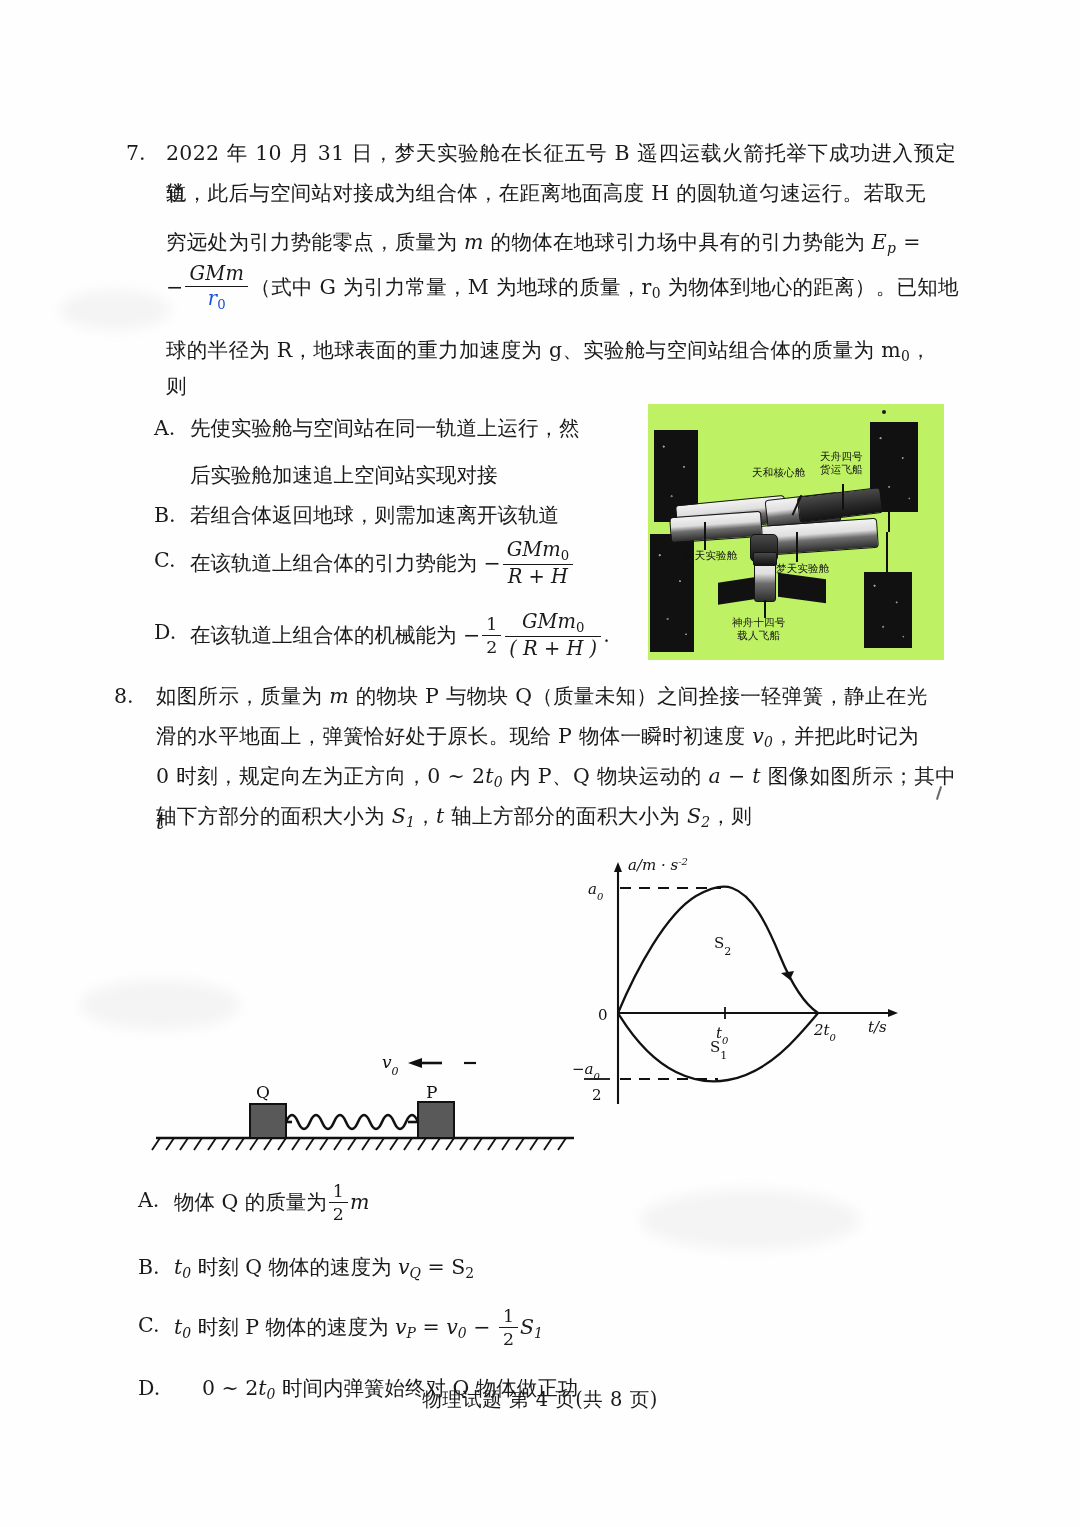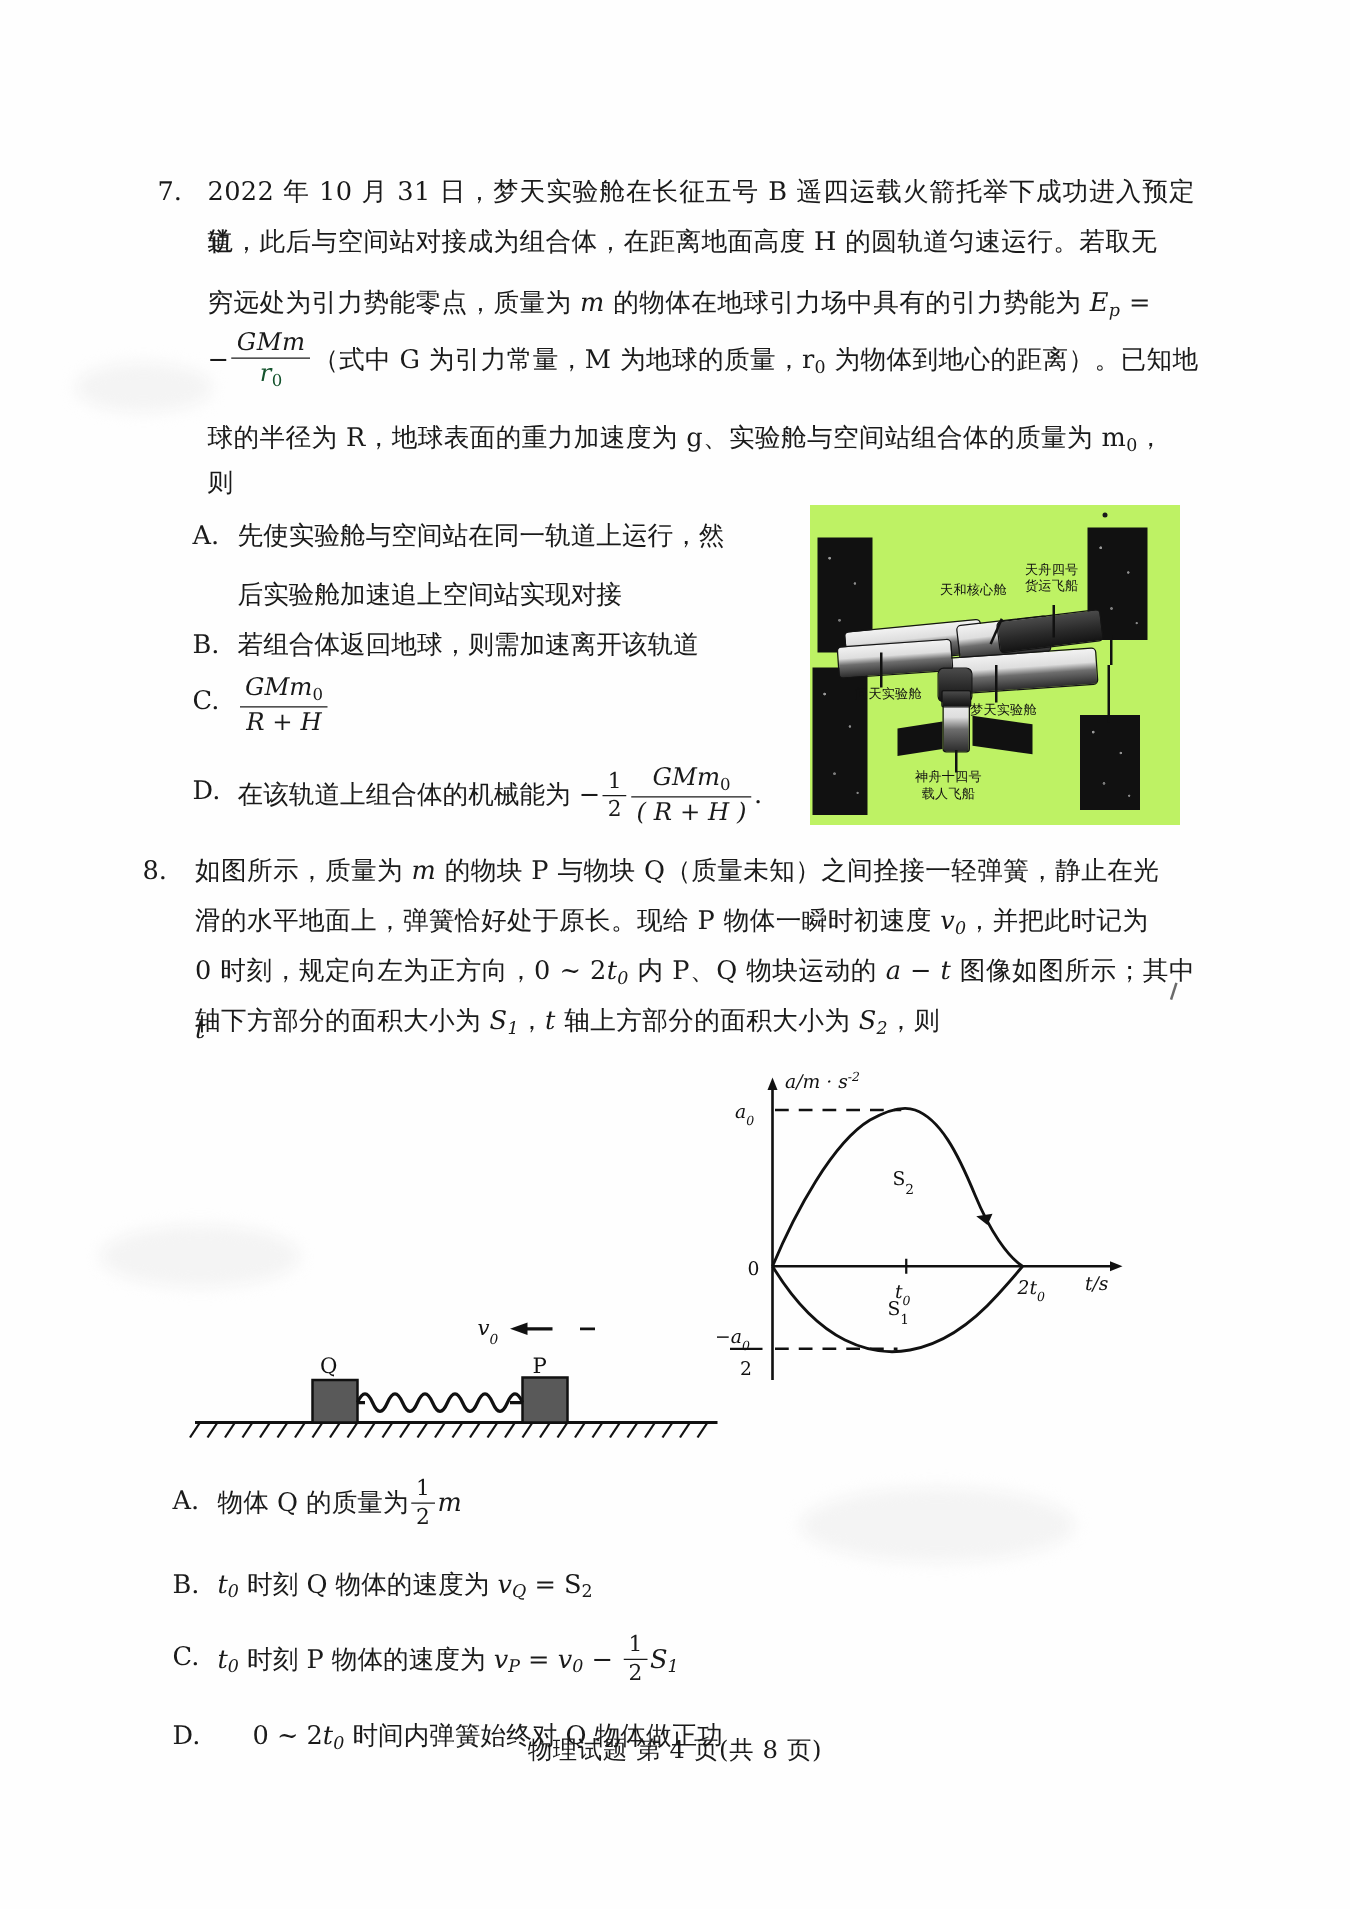--- a/index.html
+++ b/index.html
@@ -65,21 +65,21 @@
     display: block;
     padding: 0 4px 1px 4px;
     border-bottom: 1.4px solid #1a1a1a;
     white-space: nowrap;
   }
   .frac .den {
     display: block;
     padding: 1px 4px 0 4px;
     white-space: nowrap;
   }
-  .frac.faded .den { color: #14532d; }
+  .frac.faded .den { color: #1d4ed8; }
   .frac.small { font-size: 0.85em; }
 
   
   #spacecraft-photo {
     position: absolute;
     left: 648px;
     top: 404px;
     width: 296px;
     height: 256px;
     background: #bef264;
@@ -201,21 +201,21 @@
 
   <div class="optlabel" style="left:154px;top:408px;">A.</div>
   <div class="opt" style="left:190px;top:408px;width:470px;">先使实验舱与空间站在同一轨道上运行，然</div>
   <div class="opt" style="left:190px;top:455px;width:470px;">后实验舱加速追上空间站实现对接</div>
 
   <div class="optlabel" style="left:154px;top:495px;">B.</div>
   <div class="opt" style="left:190px;top:495px;width:470px;">若组合体返回地球，则需加速离开该轨道</div>
 
   <div class="optlabel" style="left:154px;top:540px;">C.</div>
   <div class="opt" style="left:190px;top:540px;width:470px;line-height:46px;">
-    <span class="frac"><span class="num"><i>GMm</i><sub>0</sub></span><span class="den"><i>R + H</i></span></span>
+    <span>在该轨道上组合体的引力势能为 −</span><span class="frac"><span class="num"><i>GMm</i><sub>0</sub></span><span class="den"><i>R + H</i></span></span>
   </div>
 
   <div class="optlabel" style="left:154px;top:612px;">D.</div>
   <div class="opt" style="left:190px;top:612px;width:490px;line-height:46px;">
     <span>在该轨道上组合体的机械能为 −</span><span class="frac small"><span class="num">1</span><span class="den">2</span></span><span class="frac"><span class="num"><i>GMm</i><sub>0</sub></span><span class="den"><i>( R + H )</i></span></span><span>.</span>
   </div>
 
   <div id="spacecraft-photo">
 
     <div class="panel speck" style="left:6px;top:26px;width:44px;height:92px;"></div>

